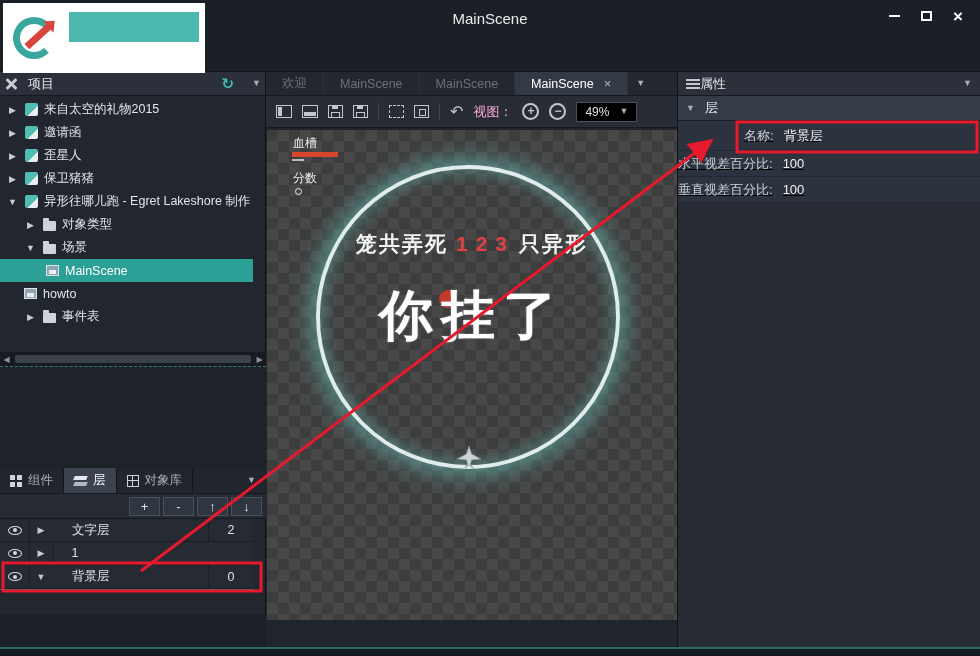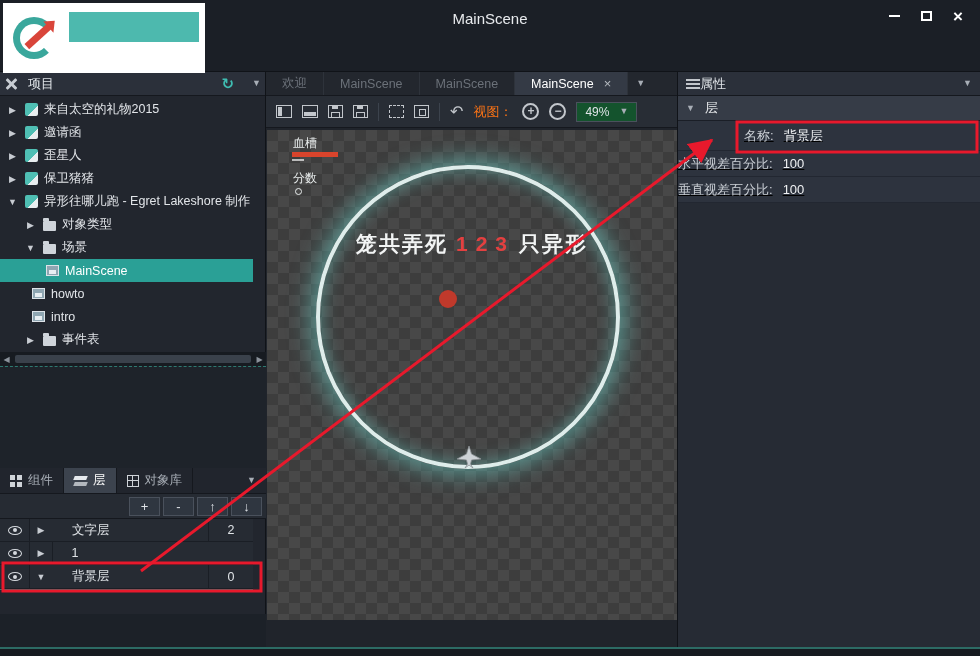--- a/index.html
+++ b/index.html
@@ -37,21 +37,21 @@
   .ic-tools::after{transform:rotate(-45deg);}
   .lp-title{margin-left:10px;flex:1;}
   .ic-refresh{color:#3fbdb2;font-size:15px;font-weight:bold;margin-right:18px;cursor:pointer;}
 
   .tree{position:absolute;left:0;top:26px;width:253px;}
   .tree-row{height:23px;display:flex;align-items:center;gap:6px;color:#e2e5e9;font-size:12.5px;white-space:nowrap;overflow:hidden;cursor:pointer;}
   .tw{width:13px;flex:none;font-size:9px;color:#c8ccd2;text-align:center;}
   .tr-l0{padding-left:6px;}
   .tr-l1{padding-left:24px;}
   .tr-l2{padding-left:46px;}
-  .tr-l3{padding-left:32px;}
+  .tr-l3{padding-left:24px;}
   .tree-row.selected{background:#2aa096;color:#ffffff;}
   .ic-project{width:13px;height:13px;flex:none;border-radius:2px;background:linear-gradient(135deg,#4fbfb4 0 58%,#e9eef0 58%);}
   .ic-folder{width:13px;height:10px;flex:none;background:#cfd4da;border-radius:1px;position:relative;margin-top:2px;}
   .ic-folder::before{content:"";position:absolute;top:-3px;left:0;width:6px;height:3px;background:#cfd4da;border-radius:1px 1px 0 0;}
   .ic-scene{width:13px;height:11px;flex:none;background:#8fa6b2;border:1px solid #dde3e8;position:relative;}
   .ic-scene::after{content:"";position:absolute;left:2px;bottom:1px;width:7px;height:4px;background:#e8eef2;}
 
   .hscroll{position:absolute;left:0;top:280px;width:266px;height:14px;background:#171b21;display:flex;align-items:center;}
   .sb-arrow{width:13px;text-align:center;font-size:8px;color:#8b929b;cursor:pointer;}
   .sb-thumb{flex:1;height:8px;margin:0 2px;background:#3a414b;border-radius:2px;cursor:grab;}
@@ -99,23 +99,23 @@
   .ic-pane.v::before{content:"";position:absolute;top:1px;bottom:1px;left:1px;width:4px;background:#c3c7cc;}
   .ic-pane.h::before{content:"";position:absolute;left:1px;right:1px;bottom:1px;height:4px;background:#c3c7cc;}
   .ic-floppy{width:15px;height:13px;border:1.5px solid #c3c7cc;}
   .ic-floppy::before{content:"";position:absolute;top:0;left:3px;width:6px;height:3px;background:#c3c7cc;}
   .ic-floppy::after{content:"";position:absolute;bottom:0;left:2px;width:7px;height:4px;border:1px solid #c3c7cc;border-bottom:none;}
   .ic-marquee{width:15px;height:13px;border:1.5px dashed #c3c7cc;}
   .ic-fit{width:15px;height:13px;border:1.5px solid #c3c7cc;}
   .ic-fit::before{content:"";position:absolute;left:3.5px;top:2.5px;width:5px;height:5px;border:1.5px solid #c3c7cc;}
   .ic-undo{color:#c3c7cc;font-size:16px;line-height:1;}
   .tb-sep{width:1px;height:18px;background:#3c434d;flex:none;}
-  .tb-label{color:#f97316;font-size:13px;flex:none;}
+  .tb-label{color:#f9a8d4;font-size:13px;flex:none;}
   .ic-zoom{width:17px;height:17px;border:2px solid #c3c7cc;border-radius:50%;color:#c3c7cc;font-size:12px;line-height:12px;text-align:center;font-weight:bold;}
-  .zoom-combo{display:flex;align-items:center;gap:10px;height:20px;padding:0 8px;background:#14532d;border:1px solid #4a515c;color:#dfe3e7;font-size:12px;cursor:pointer;}
+  .zoom-combo{display:flex;align-items:center;gap:10px;height:20px;padding:0 8px;background:#000000;border:1px solid #4a515c;color:#dfe3e7;font-size:12px;cursor:pointer;}
 
   .canvas{position:absolute;left:1px;top:58px;width:410px;height:490px;overflow:hidden;background-color:#3d3d3d;
     background-image:conic-gradient(#484848 25%,transparent 0 50%,#484848 0 75%,transparent 0);background-size:22px 22px;}
   .glow-circle{position:absolute;left:49px;top:35px;width:304px;height:304px;border-radius:50%;border:4px solid rgba(236,252,250,0.92);
     box-shadow:0 0 22px 6px rgba(110,215,205,0.55), inset 0 0 16px 3px rgba(110,215,205,0.4);}
   .hp-label{position:absolute;left:26px;top:5px;font-size:12px;color:#e8ecec;}
   .hp-bar{position:absolute;left:25px;top:22px;width:46px;height:5px;background:#d9442c;}
   .hp-tick{position:absolute;left:25px;top:29px;width:12px;height:2px;background:rgba(255,255,255,0.65);}
   .score-label{position:absolute;left:26px;top:40px;font-size:12px;color:#e8ecec;}
   .score-dot{position:absolute;left:28px;top:58px;width:7px;height:7px;border:1.5px solid #e8ecec;border-radius:50%;}
@@ -220,24 +220,20 @@
         <span class="ic-folder"></span>
         <span>场景</span>
       </div>
       <div class="tree-row tr-l2 selected">
         <span class="ic-scene"></span>
         <span>MainScene</span>
       </div>
       <div class="tree-row tr-l3">
         <span class="ic-scene"></span>
         <span>howto</span>
-      </div>
-      <div class="tree-row tr-l3">
-        <span class="ic-scene"></span>
-        <span>intro</span>
       </div>
       <div class="tree-row tr-l1">
         <span class="tw">▶</span>
         <span class="ic-folder"></span>
         <span>事件表</span>
       </div>
     </div>
 
     <div class="hscroll">
       <span class="sb-arrow">◀</span>
@@ -340,20 +336,21 @@
       <div class="glow-circle"></div>
       <div class="hp-label">血槽</div>
       <div class="hp-bar"></div>
       <div class="hp-tick"></div>
       <div class="score-label">分数</div>
       <div class="score-dot"></div>
       <div class="kill-line">
         <span>笼共弄死</span><span class="kill-num">123</span><span>只异形</span>
       </div>
       <div class="enemy-dot"></div>
+      <div class="dead-text">你挂了</div>
       <svg class="ship" viewBox="0 0 24 22">
         <path d="M12 0 L14.5 8 L24 13 L14.5 14 L13.5 18 L16 22 L12 19 L8 22 L10.5 18 L9.5 14 L0 13 L9.5 8 Z" fill="#cdd2d6" stroke="#8b9094" stroke-width="0.8"></path>
       </svg>
     </div>
   </div>
 
   <div class="right-panel">
     <div class="panel-header rp-header">
       <span class="ic-props"></span>
       <span class="rp-title">属性</span>

